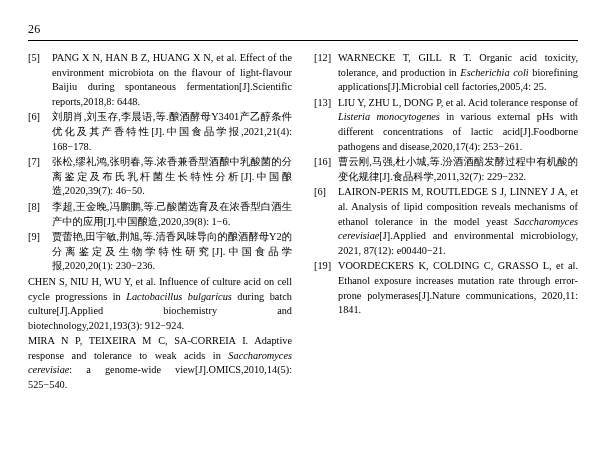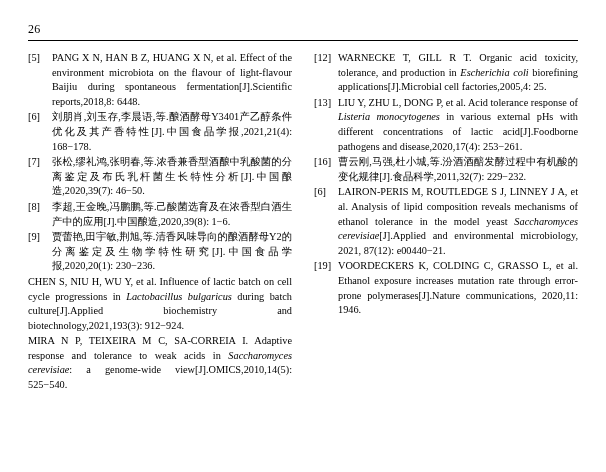--- a/index.html
+++ b/index.html
@@ -95,21 +95,21 @@
         </div>
         <div class="ref">
           <span class="num">[8]</span>
           <span class="body"><span>李超,王金晚,冯鹏鹏,等.己酸菌选育及在浓香型白酒生产中的应用[J].中国酿造,2020,39(8): 1−6.</span></span>
         </div>
         <div class="ref">
           <span class="num">[9]</span>
           <span class="body"><span>贾蕾艳,田宇敏,荆旭,等.清香风味导向的酿酒酵母Y2的分离鉴定及生物学特性研究[J].中国食品学报,2020,20(1): 230−236.</span></span>
         </div>
         <div class="ref">
-          <span class="body"><span>CHEN S, NIU H, WU Y, et al. Influence of lactic batch on cell cycle progressions in </span><i>Lactobacillus bulgaricus</i><span> during batch culture[J].Applied biochemistry and biotechnology,2021,193(3): 912−924.</span></span>
+          <span class="body"><span>CHEN S, NIU H, WU Y, et al. Influence of culture acid on cell cycle progressions in </span><i>Lactobacillus bulgaricus</i><span> during batch culture[J].Applied biochemistry and biotechnology,2021,193(3): 912−924.</span></span>
         </div>
         <div class="ref">
           <span class="body"><span>MIRA N P, TEIXEIRA M C, SA-CORREIA I. Adaptive response and tolerance to weak acids in </span><i>Saccharomyces cerevisiae</i><span>: a genome-wide view[J].OMICS,2010,14(5): 525−540.</span></span>
         </div>
       </div>
     <div class="col" id="col-right">
         <div class="ref">
           <span class="num">[12]</span>
           <span class="body"><span>WARNECKE T, GILL R T. Organic acid toxicity, tolerance, and production in </span><i>Escherichia coli</i><span> biorefining applications[J].Microbial cell factories,2005,4: 25.</span></span>
         </div>
@@ -120,18 +120,18 @@
         <div class="ref">
           <span class="num">[16]</span>
           <span class="body"><span>曹云刚,马强,杜小城,等.汾酒酒醅发酵过程中有机酸的变化规律[J].食品科学,2011,32(7): 229−232.</span></span>
         </div>
         <div class="ref">
           <span class="num">[6]</span>
           <span class="body"><span>LAIRON-PERIS M, ROUTLEDGE S J, LINNEY J A, et al. Analysis of lipid composition reveals mechanisms of ethanol tolerance in the model yeast </span><i>Saccharomyces cerevisiae</i><span>[J].Applied and environmental microbiology, 2021, 87(12): e00440−21.</span></span>
         </div>
         <div class="ref">
           <span class="num">[19]</span>
-          <span class="body"><span>VOORDECKERS K, COLDING C, GRASSO L, et al. Ethanol exposure increases mutation rate through error-prone polymerases[J].Nature communications, 2020,11: 1946.</span></span>
+          <span class="body"><span>VOORDECKERS K, COLDING C, GRASSO L, et al. Ethanol exposure increases mutation rate through error-prone polymerases[J].Nature communications, 2020,11: 1841.</span></span>
         </div>
       </div>
   </div>
 
 </div>
 
 </body></html>

